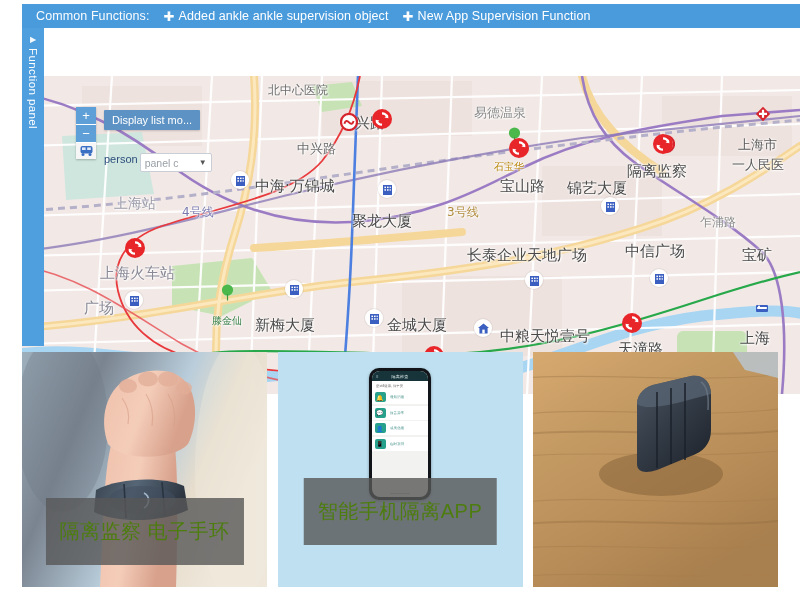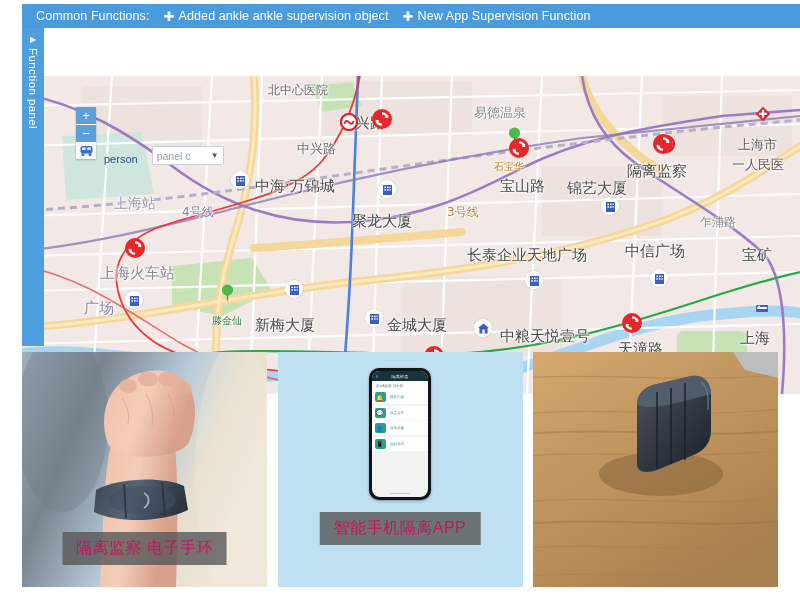--- a/index.html
+++ b/index.html
@@ -60,22 +60,22 @@
 
   
   .listmode{
     position:absolute;left:104px;top:34px;z-index:50;
     background:#5d93c4;color:#fff;font-size:11px;
     padding:4px 8px;border-radius:1px;white-space:nowrap;cursor:pointer;
     box-shadow:0 1px 2px rgba(0,0,0,.18);
   }
   
   .personrow{
-    position:absolute;left:104px;top:70px;z-index:50;
-    display:flex;align-items:flex-end;gap:12px;
+    position:absolute;left:104px;top:77px;z-index:50;
+    display:flex;align-items:flex-start;
   }
   .personrow .plabel{
     font-size:11px;color:#2d4f7c;background:rgba(255,255,255,.0);
     padding-right:2px;
   }
   .selectbox{
     display:flex;align-items:center;justify-content:space-between;
     width:72px;height:19px;background:#fff;border:1px solid #c9ced6;
     border-radius:2px;font-size:10.5px;color:#9aa0a8;
     padding:0 4px;box-sizing:border-box;cursor:pointer;
@@ -84,22 +84,22 @@
 
   
   .cards{
     position:absolute;left:0;top:352px;width:800px;height:248px;
     display:flex;gap:8px;padding:0 22px;box-sizing:border-box;
     justify-content:space-between;
   }
   .card{position:relative;width:245px;height:235px;overflow:hidden;}
   .card .caption{
     position:absolute;left:50%;transform:translateX(-50%);
-    bottom:22px;background:rgba(88,88,88,.80);color:#be185d;
-    font-size:16px;padding:6px 14px;white-space:nowrap;
+    bottom:22px;background:rgba(88,88,88,.80);color:#4d7c0f;
+    font-size:20px;padding:20px 14px;white-space:nowrap;
     letter-spacing:.5px;
   }
   .card.mid .caption{bottom:42px;}
 
   
   .photo1{position:absolute;inset:0;}
   
   .card.mid{background:#bfe0f0;}
   .phone{
     position:absolute;left:50%;top:16px;transform:translateX(-50%);
@@ -484,20 +484,21 @@
         <svg width="15" height="12" viewBox="0 0 15 12">
           <rect x="1.5" y="1" width="12" height="7.5" rx="2" fill="#3b6fc4"></rect>
           <rect x="3" y="2.4" width="3.6" height="2.6" fill="#dfeaf8"></rect>
           <rect x="8.2" y="2.4" width="3.6" height="2.6" fill="#dfeaf8"></rect>
           <circle cx="4" cy="9.6" r="1.5" fill="#3b6fc4"></circle>
           <circle cx="11" cy="9.6" r="1.5" fill="#3b6fc4"></circle>
         </svg>
       </div>
     </div>
 
+    <div class="listmode" style="left:82px;">Display list mo...</div>
 
     <div class="personrow" style="left:82px;">
       <span class="plabel">person</span>
       <span class="selectbox">
         <span>panel c</span>
         <span class="caret">▼</span>
       </span>
     </div>
   </div>
 

